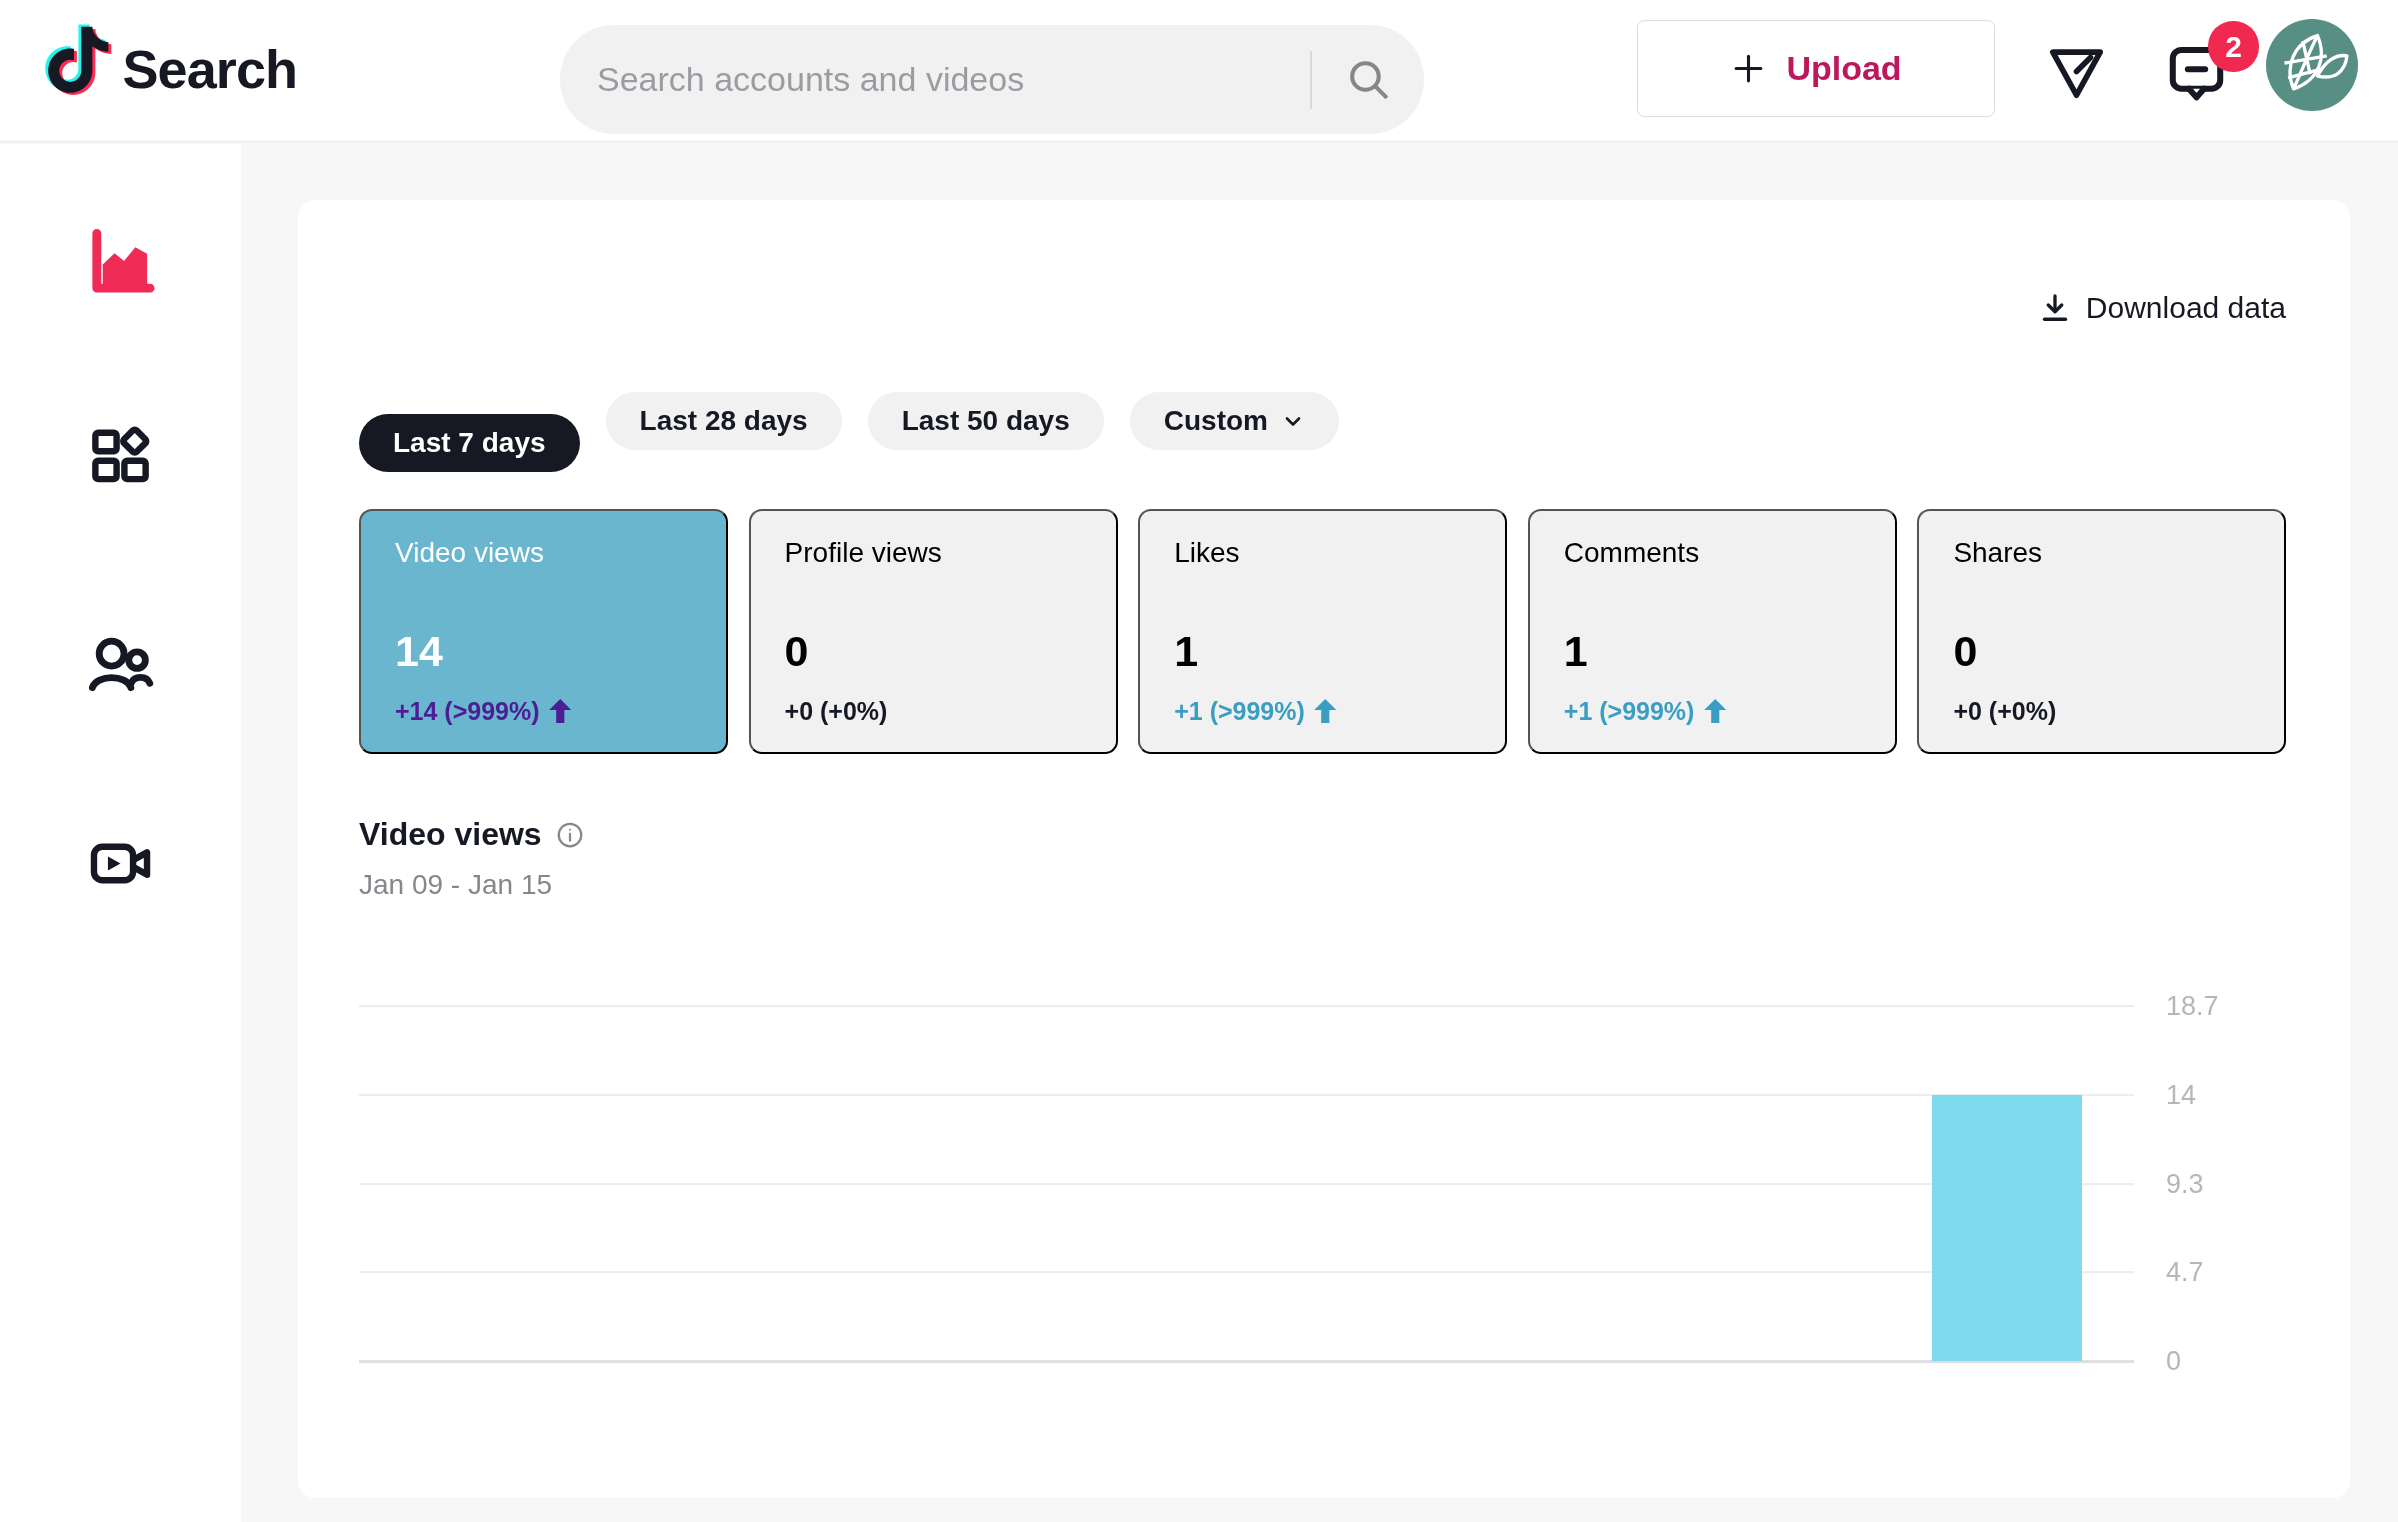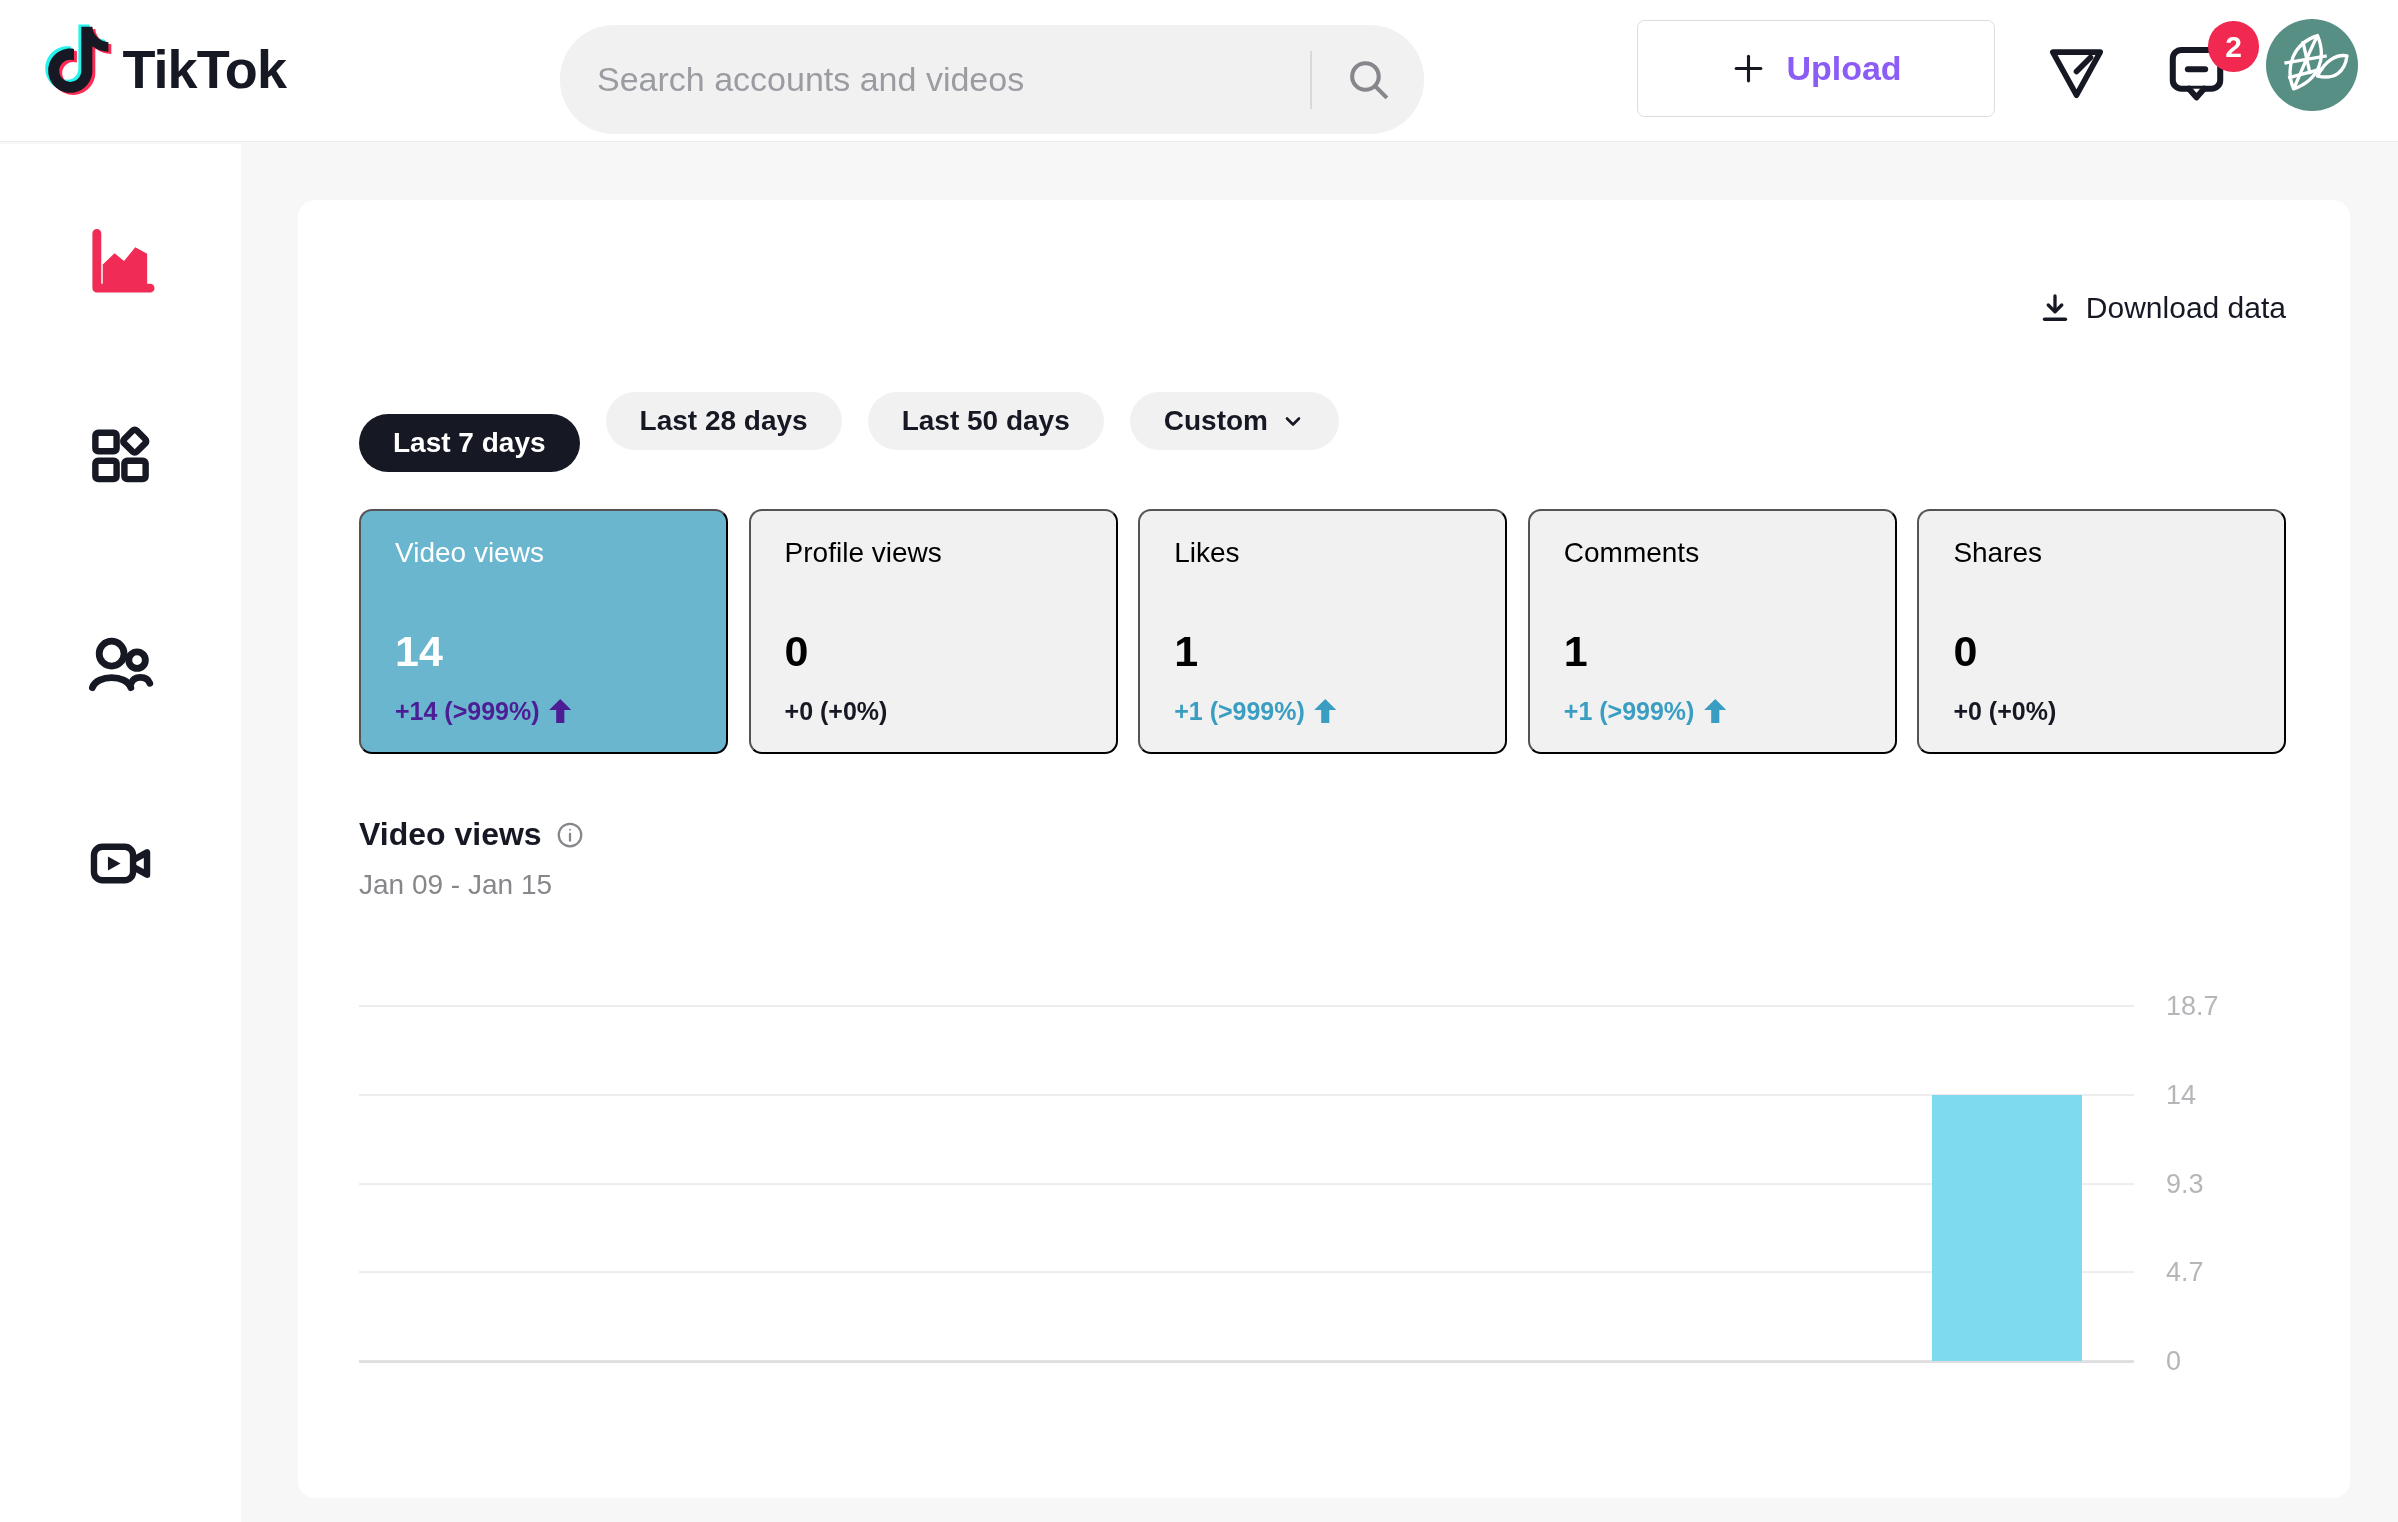--- a/index.html
+++ b/index.html
@@ -27,21 +27,21 @@
     font-family:"Liberation Sans", sans-serif;
     font-size:34px; color:#161823; padding:0 37px;
   }
   .search input::placeholder { color:#9b9ca1; }
   .search-divider { width:1.9px; height:58px; background:#d9d9db; }
   .search-btn { width:112px; height:100%; border:none; background:transparent; display:flex; align-items:center; justify-content:center; cursor:pointer; }
   .upload-btn {
     position:absolute; left:1637px; top:19.7px; width:358px; height:97px;
     background:#ffffff; border:1.9px solid #dcdcde; border-radius:7.5px;
     display:flex; align-items:center; justify-content:center; gap:19px;
-    font-size:34px; font-weight:600; color:#8b5cf6; cursor:pointer;
+    font-size:34px; font-weight:600; color:#be185d; cursor:pointer;
   }
   .hicon { position:absolute; top:34px; width:75px; height:75px; display:flex; align-items:center; justify-content:center; background:none; border:none; cursor:pointer; }
   .hicon.share { left:2039px; }
   .hicon.inbox { left:2159px; }
   .badge {
     position:absolute; left:49px; top:-13px; min-width:51px; height:51px; padding:0 7.5px;
     background:#f12850; border-radius:25px; color:#fff; font-size:30px; font-weight:bold;
     display:flex; align-items:center; justify-content:center;
   }
   .avatar {
@@ -104,21 +104,21 @@
       <svg width="81" height="92" viewBox="0 0 44 50">
         <g transform="translate(-1.6,-1.2)">
             <path fill="#25f4ee" d="M41.5 15.6c-3.3 0-6.3-1.1-8.7-2.9v13.2c0 6.6-5.4 12-12 12s-12-5.4-12-12 5.4-12 12-12c.7 0 1.3.1 2 .2v6.2c-.6-.2-1.3-.3-2-.3-3.3 0-6 2.7-6 6s2.7 6 6 6 6-2.7 6-6V2h6c.3 4.3 3.6 7.8 8.7 8.4z"></path>
           </g>
         <g transform="translate(1.6,1.2)">
             <path fill="#fe2c55" d="M41.5 15.6c-3.3 0-6.3-1.1-8.7-2.9v13.2c0 6.6-5.4 12-12 12s-12-5.4-12-12 5.4-12 12-12c.7 0 1.3.1 2 .2v6.2c-.6-.2-1.3-.3-2-.3-3.3 0-6 2.7-6 6s2.7 6 6 6 6-2.7 6-6V2h6c.3 4.3 3.6 7.8 8.7 8.4z"></path>
           </g>
         <path fill="#161823" d="M41.5 15.6c-3.3 0-6.3-1.1-8.7-2.9v13.2c0 6.6-5.4 12-12 12s-12-5.4-12-12 5.4-12 12-12c.7 0 1.3.1 2 .2v6.2c-.6-.2-1.3-.3-2-.3-3.3 0-6 2.7-6 6s2.7 6 6 6 6-2.7 6-6V2h6c.3 4.3 3.6 7.8 8.7 8.4z"></path>
       </svg>
     </span>
-    <span class="logo-text">TikTok</span>
+    <span class="logo-text">Search</span>
   </div>
 
   <div class="search">
     <input type="text" placeholder="Search accounts and videos" style="">
     <span class="search-divider"></span>
     <button class="search-btn">
       <span>
         <svg width="49" height="49" viewBox="0 0 24 24" fill="none" stroke="#86878b" stroke-width="2">
           <circle cx="10.5" cy="10.5" r="6.5"></circle>
             <line x1="15.5" y1="15.5" x2="21" y2="21"></line>

